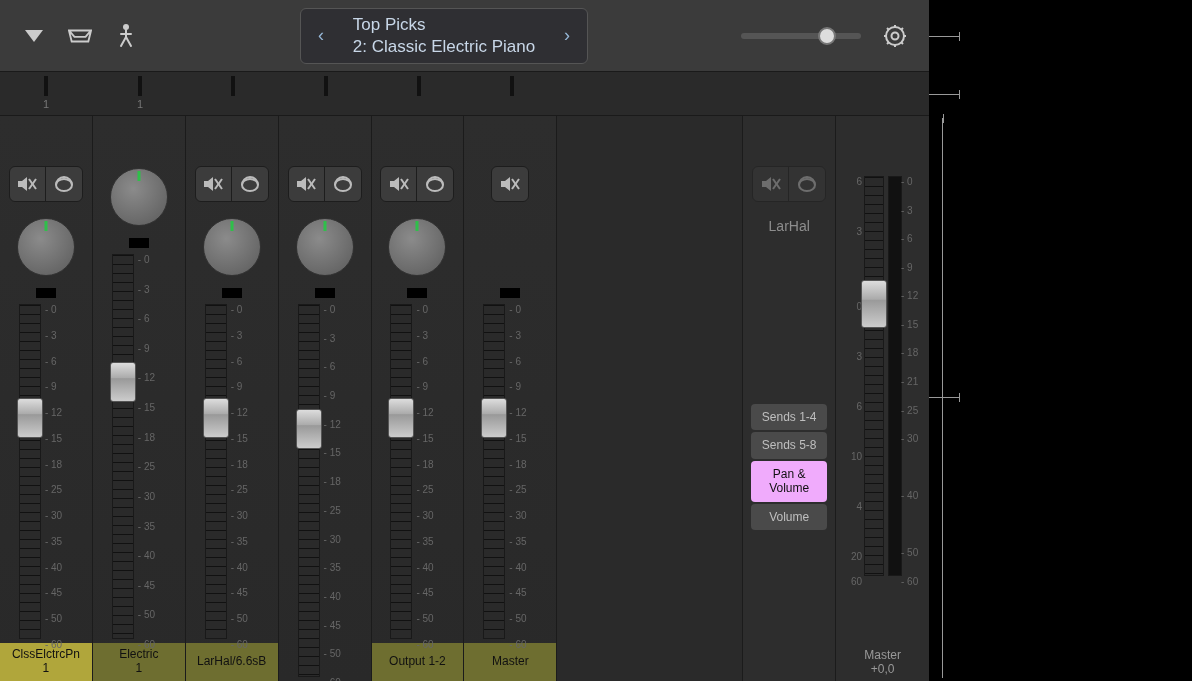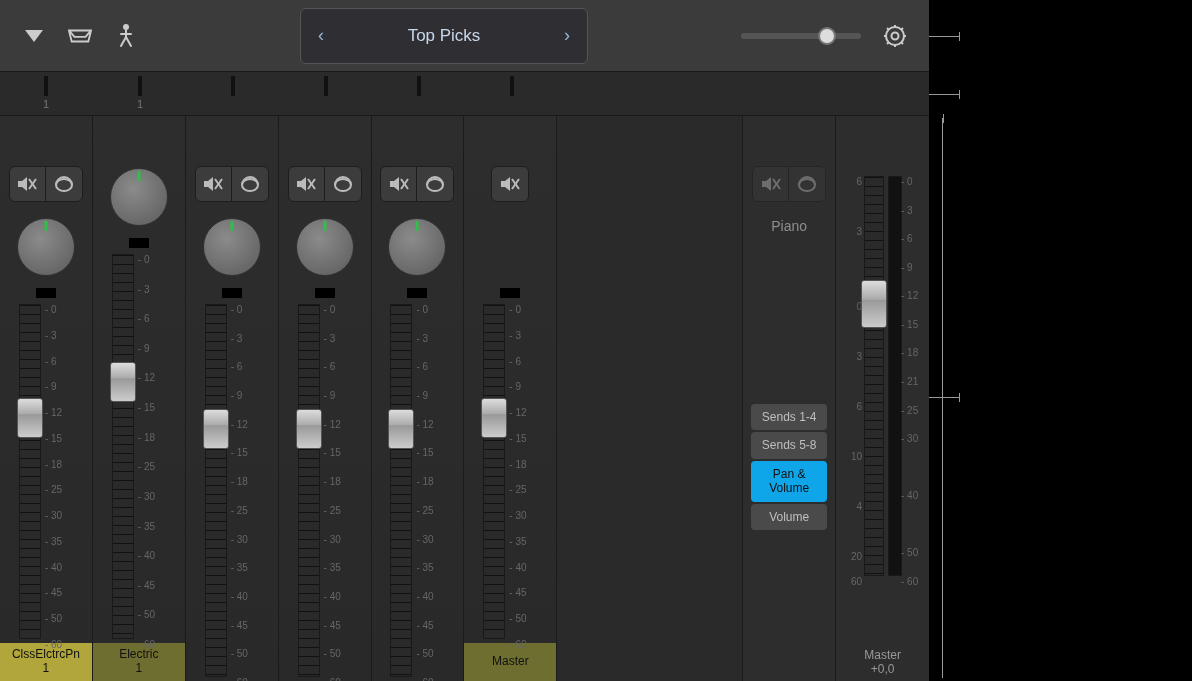--- a/index.html
+++ b/index.html
@@ -192,21 +192,21 @@
   .mode-btns {
     margin-top:170px;
     display:flex; flex-direction:column; gap:2px;
     width:76px;
   }
   .mode-btn {
     background:#4a4a4a; color:#bfbfbf; font-size:12px;
     text-align:center; padding:6px 2px; line-height:1.2;
     border-radius:4px;
   }
-  .mode-btn.active { background:#0ea5e9; color:#111; }
+  .mode-btn.active { background:#f0abfc; color:#111; }
 
   
   .master-strip {
     width:93px;
     display:flex; flex-direction:column; align-items:center;
     background:#2d2d2d;
     position:relative;
   }
 
   .master-scale-left, .master-scale-right {
@@ -274,20 +274,21 @@
             <circle cx="11" cy="4" r="3" fill="#ccc"></circle>
             <path d="M11 7v7l-5 9 M11 14l5 9 M6 11h10" stroke="#ccc" stroke-width="2" fill="none" stroke-linecap="round"></path>
           </svg>
       </div>
     </div>
 
     <div class="patch-display">
       <span class="chev">‹</span>
       <div class="patch-text">
         <div>Top Picks</div>
+        <div class="l2">2: Classic Electric Piano</div>
       </div>
       <span class="chev">›</span>
     </div>
 
     <div class="tb-right">
       <div class="vol-slider">
         <div class="thumb"></div>
       </div>
       <div class="tb-icon">
         <svg width="24" height="24" viewBox="0 0 24 24">
@@ -426,20 +427,24 @@
             <div style="top:46.15384615384615%">- 18</div>
             <div style="top:53.84615384615385%">- 25</div>
             <div style="top:61.53846153846154%">- 30</div>
             <div style="top:69.23076923076923%">- 35</div>
             <div style="top:76.92307692307693%">- 40</div>
             <div style="top:84.61538461538461%">- 45</div>
             <div style="top:92.3076923076923%">- 50</div>
             <div style="top:100%">- 60</div>
           </div>
     </div>
+    <div class="strip-label" style="background:#6e6e30">
+      <span>LarHal/6.6sB</span>
+
+    </div>
       </div>
       <div class="strip">
     <div class="btnrow">
       <div class="sbtn">
             <svg width="20" height="16" viewBox="0 0 20 16">
               <path d="M1 5h4l5-4v14l-5-4H1z" fill="#bbb"></path>
               <line x1="12" y1="3" x2="19" y2="13" stroke="#bbb" stroke-width="2"></line>
               <line x1="19" y1="3" x2="12" y2="13" stroke="#bbb" stroke-width="2"></line>
             </svg>
           </div>
@@ -506,20 +511,24 @@
             <div style="top:46.15384615384615%">- 18</div>
             <div style="top:53.84615384615385%">- 25</div>
             <div style="top:61.53846153846154%">- 30</div>
             <div style="top:69.23076923076923%">- 35</div>
             <div style="top:76.92307692307693%">- 40</div>
             <div style="top:84.61538461538461%">- 45</div>
             <div style="top:92.3076923076923%">- 50</div>
             <div style="top:100%">- 60</div>
           </div>
     </div>
+    <div class="strip-label" style="background:#6e6e30">
+      <span>Output 1-2</span>
+
+    </div>
       </div>
       <div class="strip">
     <div class="btnrow single">
       <div class="sbtn">
             <svg width="20" height="16" viewBox="0 0 20 16">
               <path d="M1 5h4l5-4v14l-5-4H1z" fill="#bbb"></path>
               <line x1="12" y1="3" x2="19" y2="13" stroke="#bbb" stroke-width="2"></line>
               <line x1="19" y1="3" x2="12" y2="13" stroke="#bbb" stroke-width="2"></line>
             </svg>
           </div>
@@ -562,21 +571,21 @@
               <line x1="19" y1="3" x2="12" y2="13" stroke="#bbb" stroke-width="2"></line>
             </svg>
           </div>
     <div class="sbtn">
             <svg width="20" height="18" viewBox="0 0 20 18">
               <path d="M2 10a8 6 0 0 1 16 0a8 6 0 0 1-16 0z" fill="none" stroke="#bbb" stroke-width="2"></path>
               <path d="M2 10 a8 8 0 0 1 16 0" fill="none" stroke="#bbb" stroke-width="2"></path>
             </svg>
           </div>
   </div>
-  <div class="reset-label">Piano</div>
+  <div class="reset-label">LarHal</div>
   <div class="mode-btns">
     <div class="mode-btn">Sends 1-4</div>
           <div class="mode-btn">Sends 5-8</div>
           <div class="mode-btn active">Pan &amp; Volume</div>
           <div class="mode-btn">Volume</div>
   </div>
       </div>
       <div class="master-strip">
   <div class="master-scale-left">
           <div style="top:0%">6</div>

